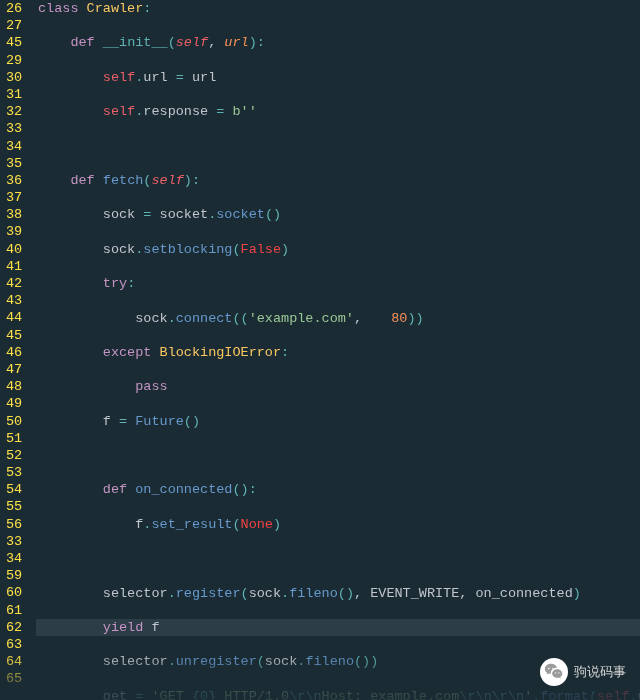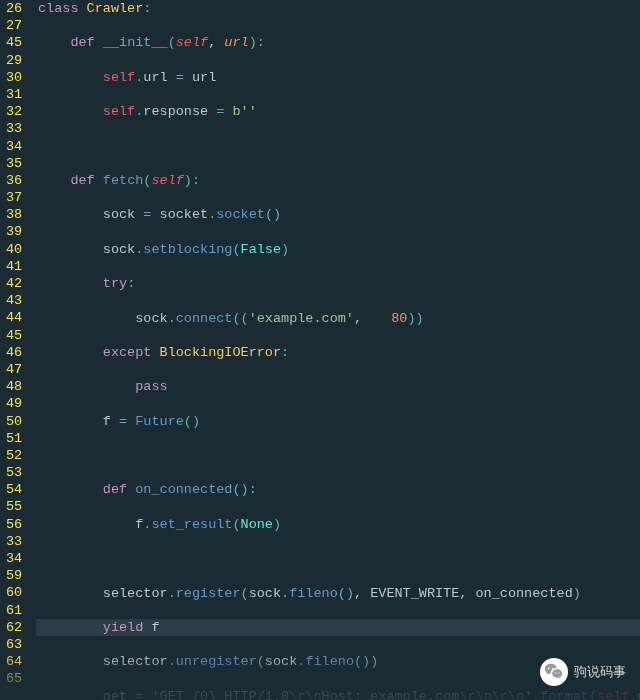--- a/index.html
+++ b/index.html
@@ -35,21 +35,21 @@
   .line.hl { background:rgba(101,115,126,0.25); margin-left:-2px; padding-left:2px; }
   .kw { color:#c594c5; }     
   .cls { color:#fac863; }    
   .fn { color:#6699cc;margin-top:16px; }     
   .sp { color:#5fb3b3; }     
   .prm { color:#f99157; font-style:italic; } 
   .self { color:#ec5f67; font-style:italic; }
   .red { color:#ec5f67; }
   .str { color:#99c794; }    
   .num { color:#f99157;margin-left:21px; }    
-  .const { color:#5eead4; }  
+  .const { color:#ef4444; }  
   .punc { color:#c0c5ce; }
   .br { color:#5fb3b3; }     
   .op { color:#5fb3b3; }
   .id { color:#c0c5ce; }
 
   .wechat {
     position:absolute;
     right:14px;
     bottom:14px;
     display:flex;

